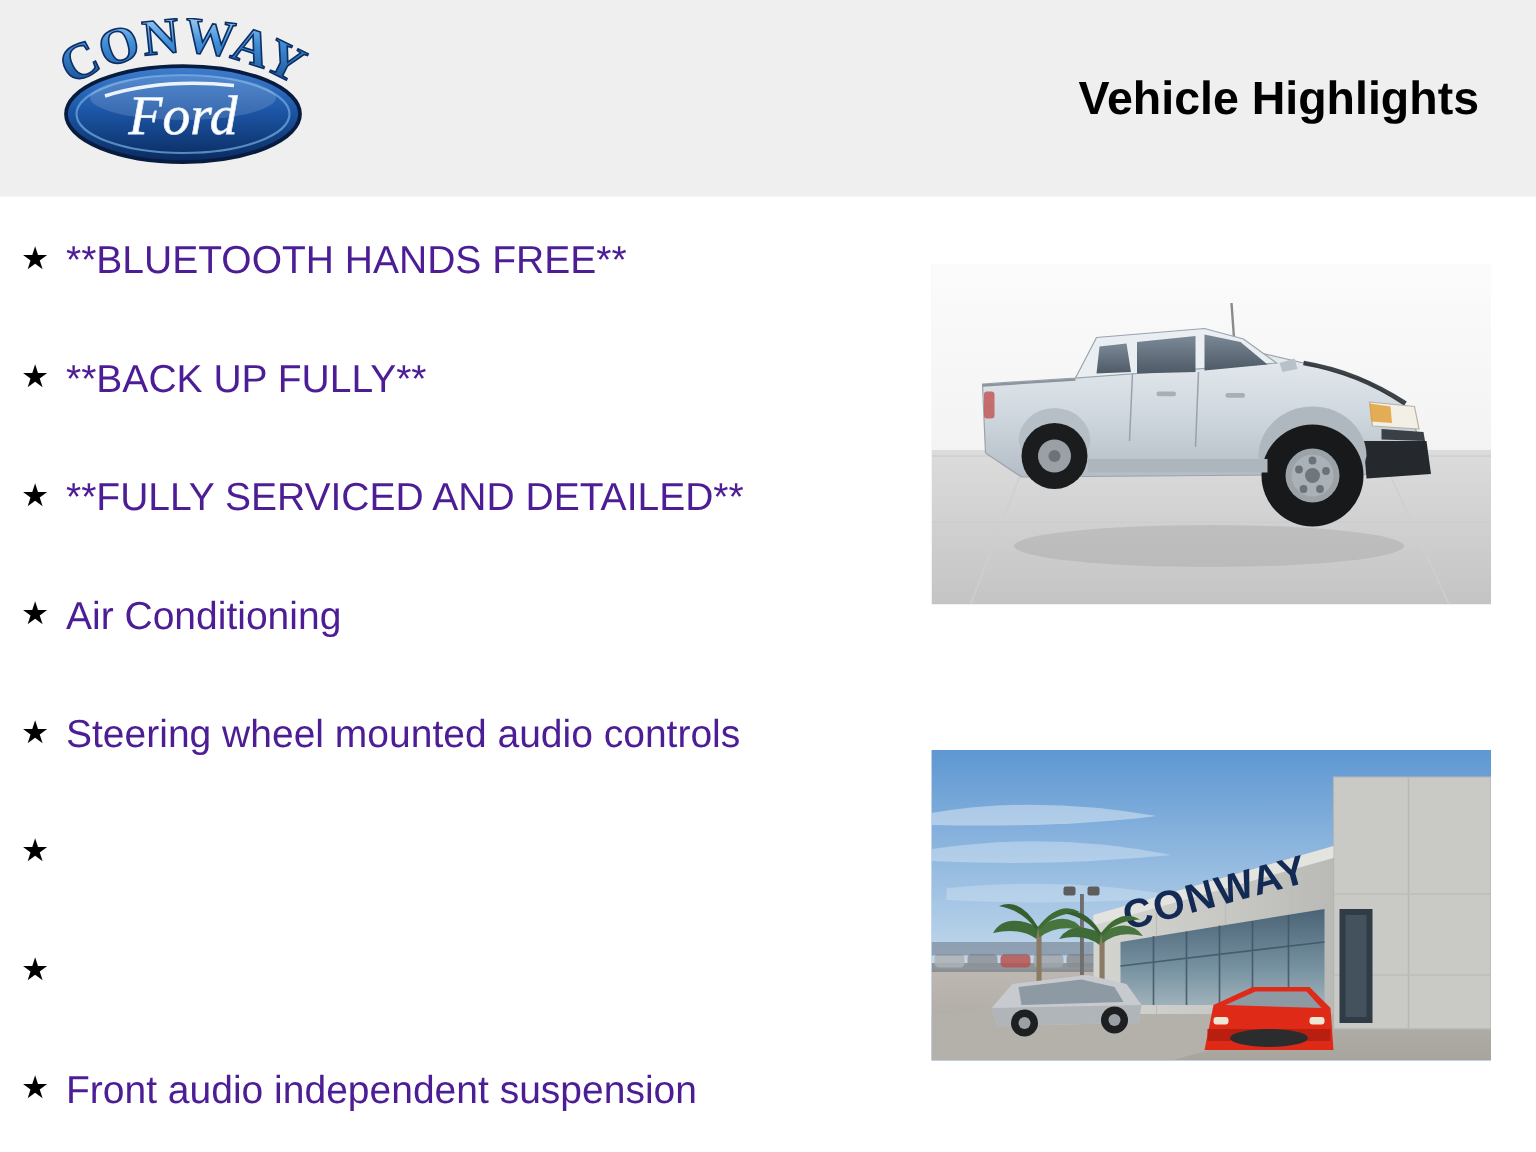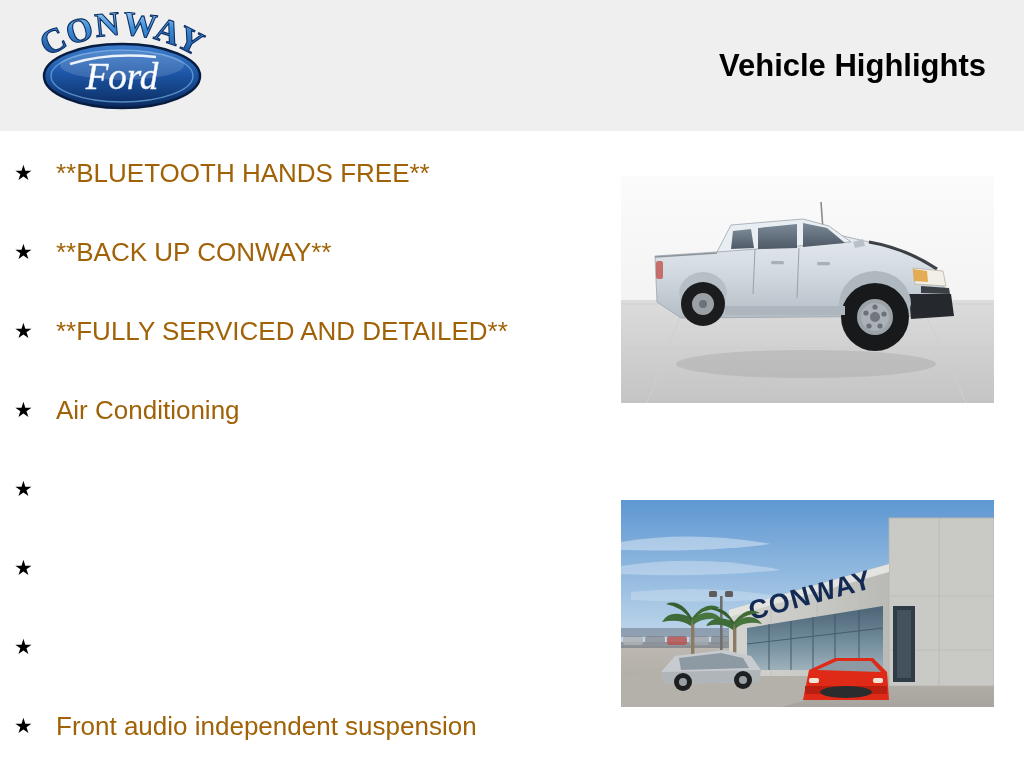--- a/index.html
+++ b/index.html
@@ -69,24 +69,24 @@
   .star-icon {
     width: 21px;
     height: 24px;
     flex: 0 0 21px;
     display: inline-block;
     font-size: 21px;
     line-height: 24px;
     color: #000000;
   }
   .highlight-label {
-    margin-left: 21px;
+    margin-left: 9px;
     font-size: 26px;
     line-height: 30px;
-    color: #a16207;
+    color: #4c1d95;
     font-weight: normal;
   }
 
   
   .photo {
     position: absolute;
     overflow: hidden;
   }
   .photo-vehicle {
     left: 621px;
@@ -143,32 +143,33 @@
   <div class="header-title">Vehicle Highlights</div>
 </div>
 
 <ul class="highlights">
   <li class="highlight-item" style="top:25px;">
     <span class="star-icon">★</span>
     <span class="highlight-label">**BLUETOOTH HANDS FREE**</span>
   </li>
   <li class="highlight-item" style="top:104px;">
     <span class="star-icon">★</span>
-    <span class="highlight-label">**BACK UP CONWAY**</span>
+    <span class="highlight-label">**BACK UP FULLY**</span>
   </li>
   <li class="highlight-item" style="top:183px;">
     <span class="star-icon">★</span>
     <span class="highlight-label">**FULLY SERVICED AND DETAILED**</span>
   </li>
   <li class="highlight-item" style="top:262px;">
     <span class="star-icon">★</span>
     <span class="highlight-label">Air Conditioning</span>
   </li>
   <li class="highlight-item" style="top:341px;">
     <span class="star-icon">★</span>
+    <span class="highlight-label">Steering wheel mounted audio controls</span>
   </li>
   <li class="highlight-item" style="top:420px;">
     <span class="star-icon">★</span>
   </li>
   <li class="highlight-item" style="top:499px;">
     <span class="star-icon">★</span>
   </li>
   <li class="highlight-item" style="top:578px;">
     <span class="star-icon">★</span>
     <span class="highlight-label">Front audio independent suspension</span>

